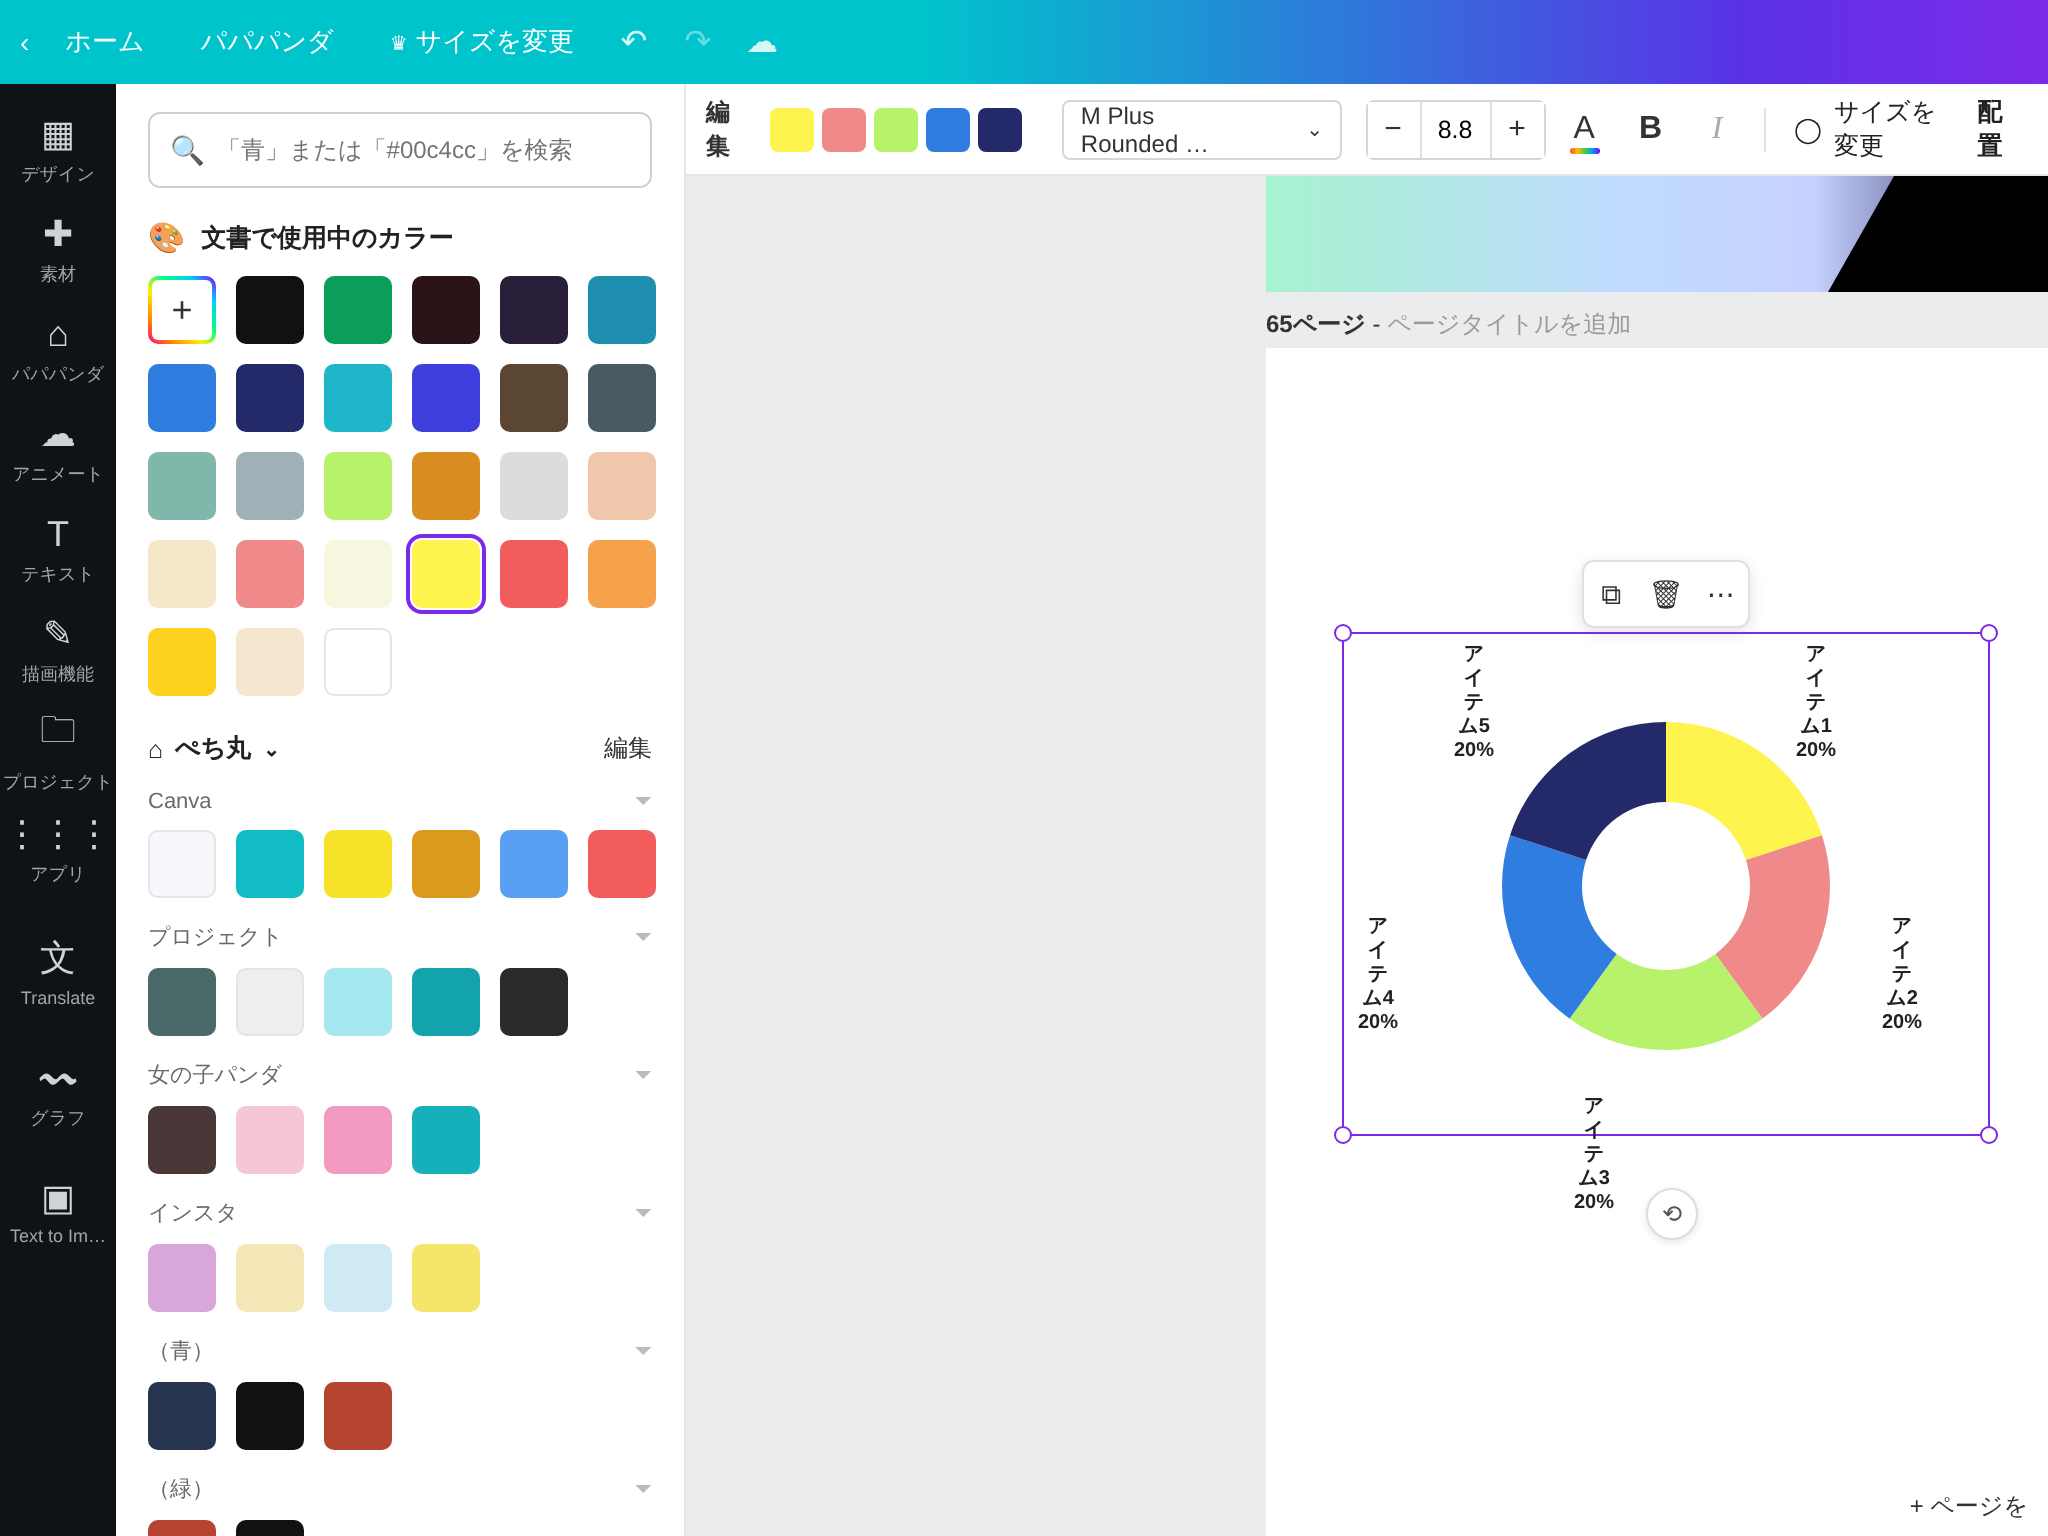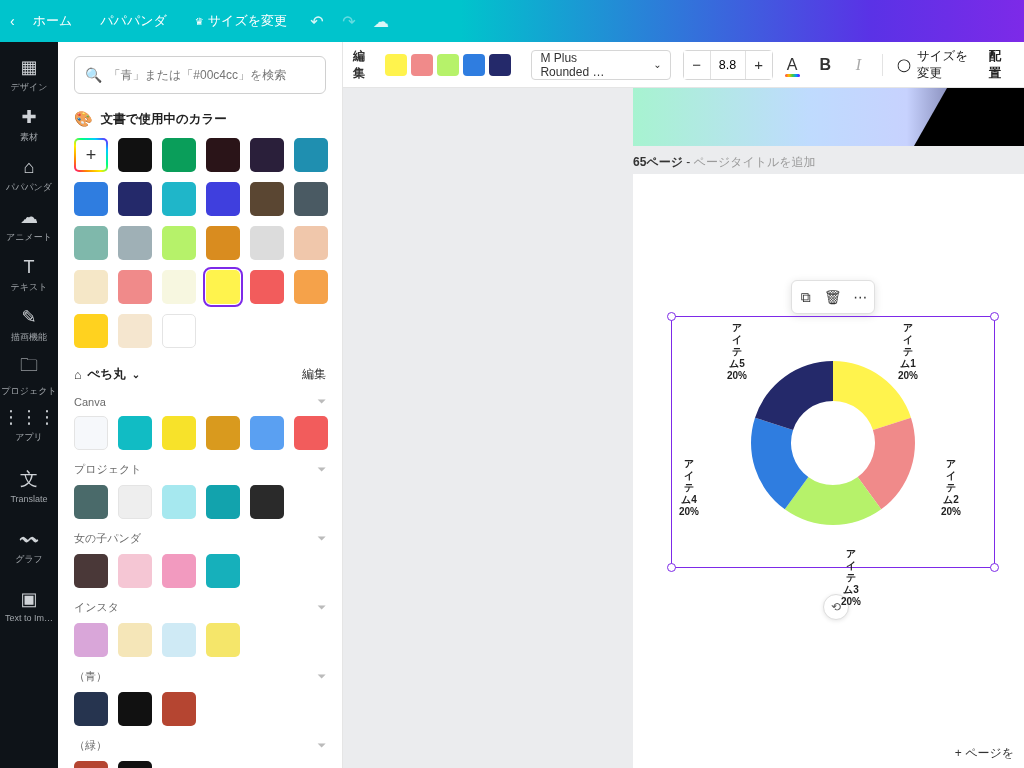--- a/index.html
+++ b/index.html
@@ -298,19 +298,19 @@
             <path d="M78.8016093120172,173.3393935387457 A82,82 0 0 1 49.013365663797416,81.66060646125429 L87.05562631560355,94.0212862362522 A42,42 0 0 0 102.31301940371614,140.9787137637478 Z" fill="#2f7de0"></path>
             <path d="M49.013365663797416,81.66060646125429 A82,82 0 0 1 126.99999999999999,25 L126.99999999999999,65 A42,42 0 0 0 87.05562631560355,94.0212862362522 Z" fill="#24296a"></path>
           </svg>
       </div>
 
       <div class="rot-btn">⟲</div>
       <div class="add-page">+ ページを</div>
     <div id="chart-labels" style="position: absolute; top: 0px; left: 0px;">
           <div class="lbl" style="left: 555px; top: 234px;">アイテム1<br>20%</div>
           <div class="lbl" style="left: 598px; top: 370px;">アイテム2<br>20%</div>
-          <div class="lbl" style="left: 498px; top: 460px;">アイテム3<br>20%</div>
+          <div class="lbl" style="left: 444px; top: 460px;">アイテム3<br>20%</div>
           <div class="lbl" style="left: 336px; top: 370px;">アイテム4<br>20%</div>
           <div class="lbl" style="left: 384px; top: 234px;">アイテム5<br>20%</div>
         </div>
       </div>
   </div>
 </div>
 
 </body></html>

